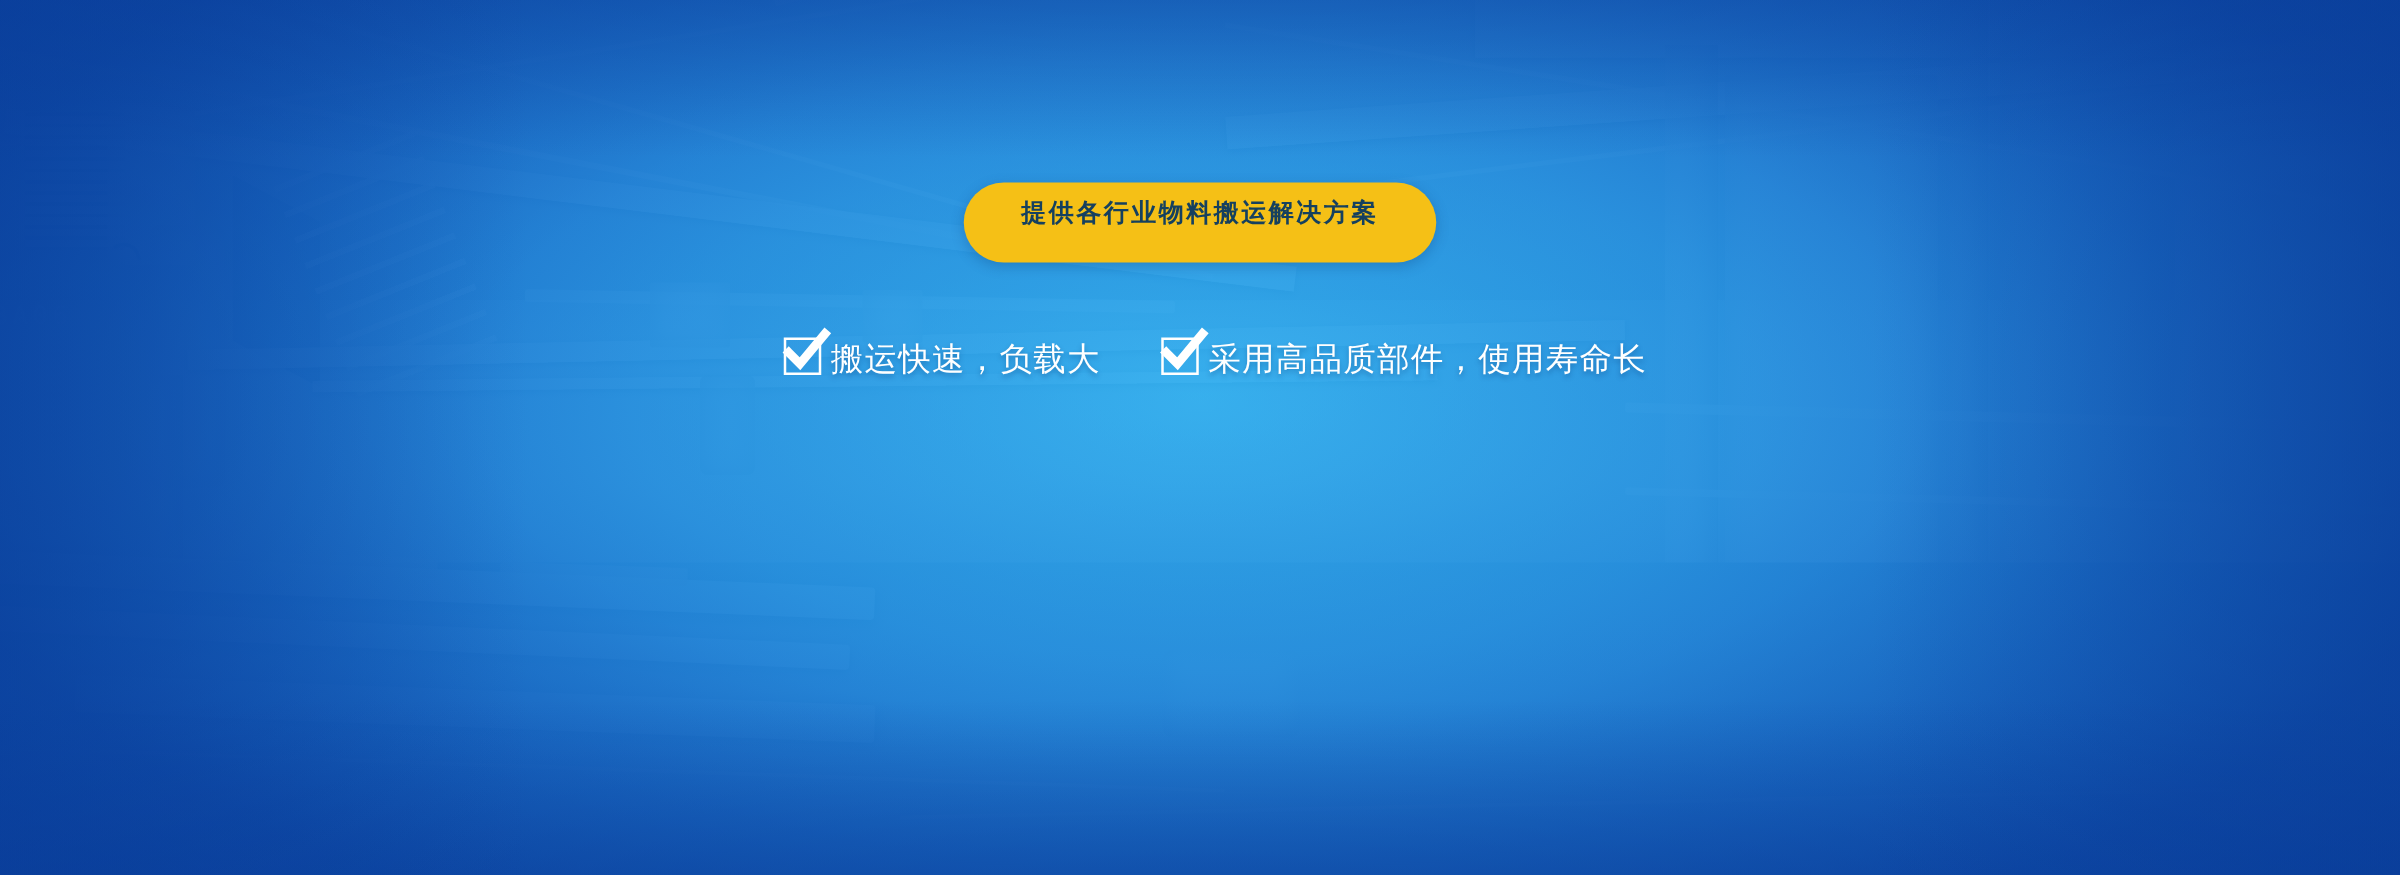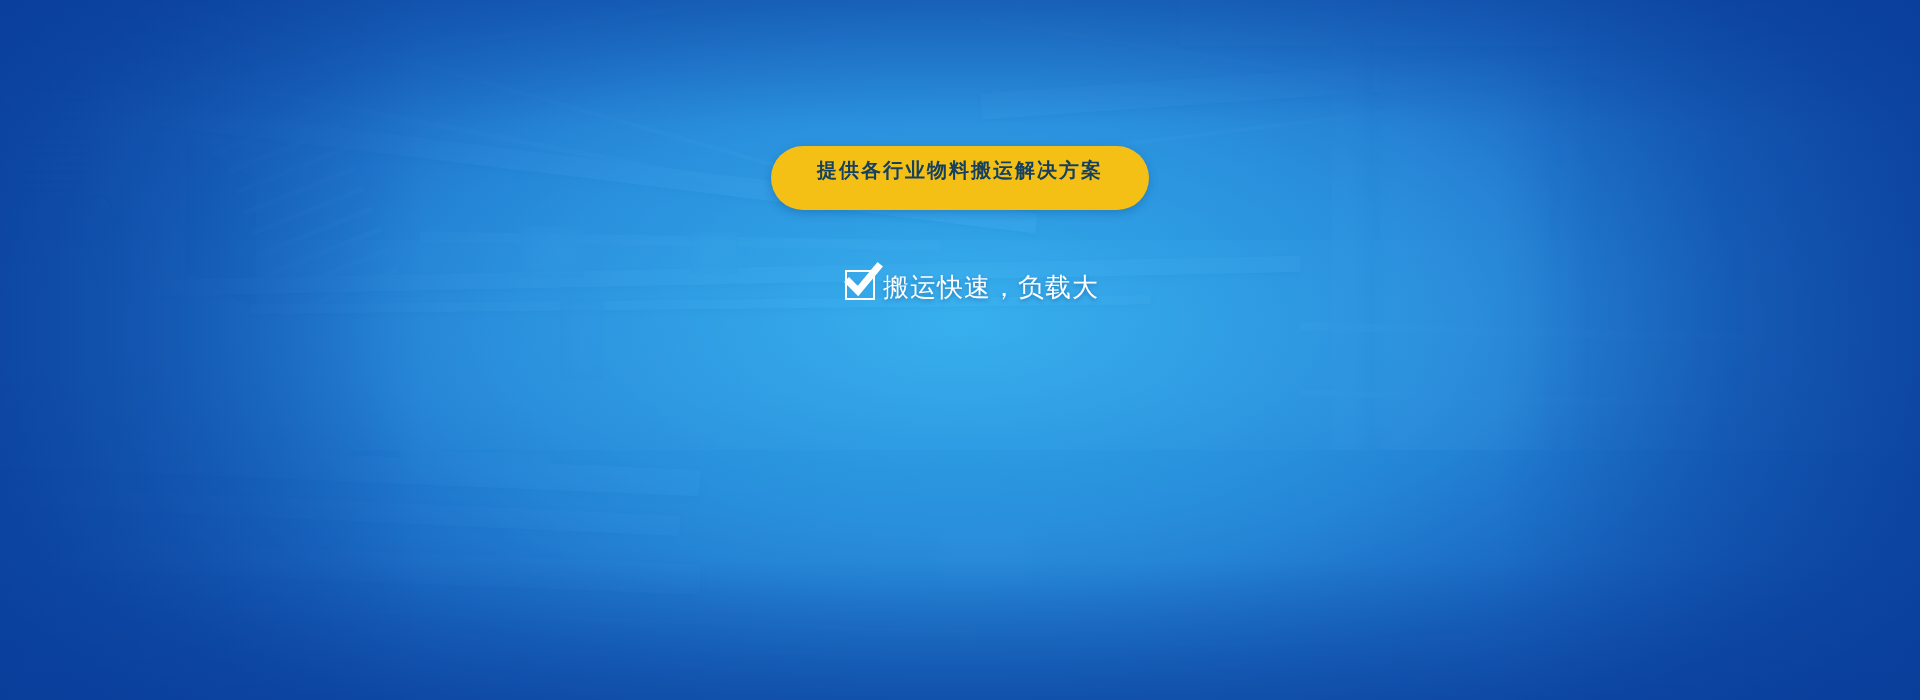--- a/index.html
+++ b/index.html
@@ -231,17 +231,25 @@
 
       <div class="feature">
         <span class="check-box">
           <svg viewBox="0 0 38 38" aria-hidden="true">
             <path d="M5 19 L14 28 L34 4" fill="none" stroke="#ffffff" stroke-width="7" stroke-linecap="square" stroke-linejoin="miter"></path>
           </svg>
         </span>
         <span class="feature-text">搬运快速，负载大</span>
       </div>
 
+      <div class="feature">
+        <span class="check-box">
+          <svg viewBox="0 0 38 38" aria-hidden="true">
+            <path d="M5 19 L14 28 L34 4" fill="none" stroke="#ffffff" stroke-width="7" stroke-linecap="square" stroke-linejoin="miter"></path>
+          </svg>
+        </span>
+        <span class="feature-text">采用高品质部件，使用寿命长</span>
+      </div>
 
 
     </div>
   </div>
 </div>
 
 </body></html>

